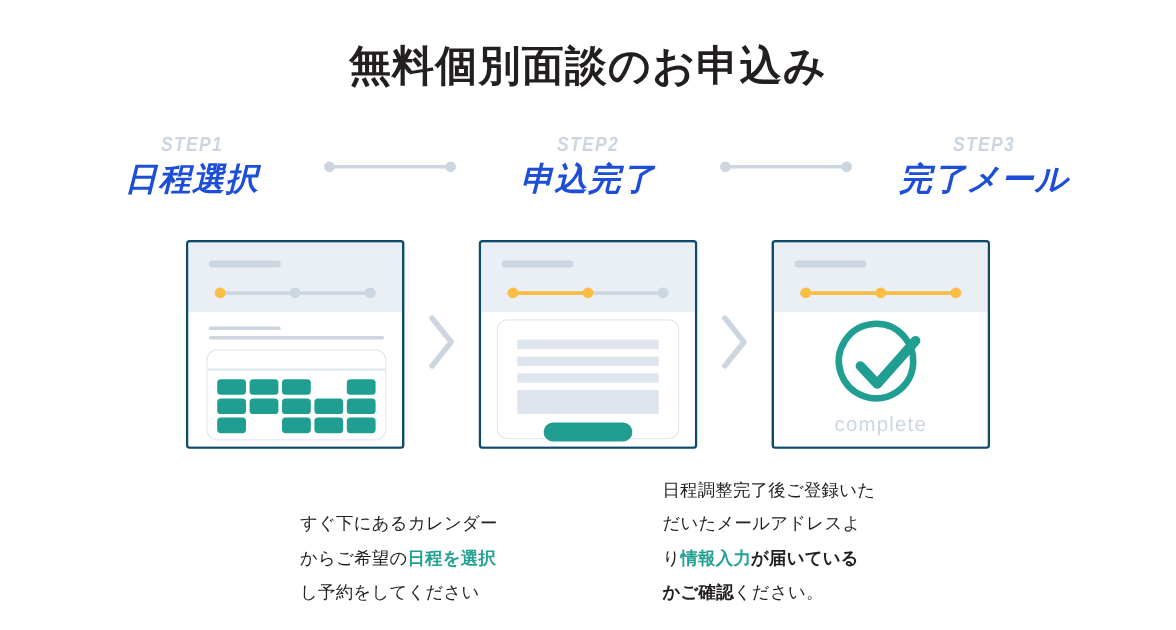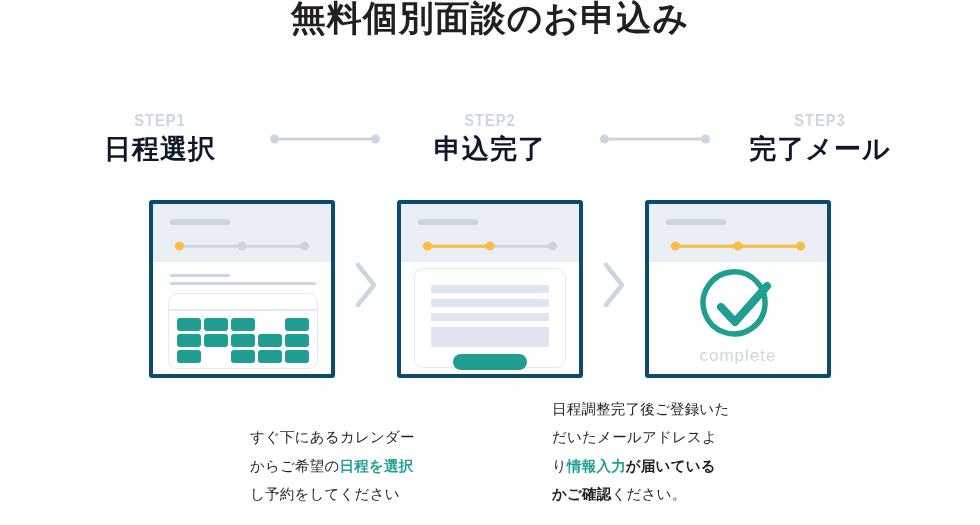--- a/index.html
+++ b/index.html
@@ -21,51 +21,53 @@
     position: relative;
   }
 
   
   .page-title {
     text-align: center;
     font-size: 35px;
     font-weight: bold;
     color: #231f20;
     letter-spacing: 1px;
+    padding-top: 38px;
     line-height: 1;
   }
 
   
   .steps-row {
     position: absolute;
     top: 112px;
     left: 0;
     width: 980px;
     display: flex;
     align-items: flex-end;
     justify-content: center;
   }
   .step-head {
     width: 210px;
     text-align: center;
     flex: 0 0 auto;
+    font-style: italic;
   }
   .step-num {
     font-size: 17px;
     font-weight: bold;
     color: #ccd6e0;
     letter-spacing: 1.2px;
     line-height: 1.1;
     transform: scaleX(0.86);
     font-family: "Liberation Sans Narrow", "Liberation Sans", sans-serif;
   }
   .step-name {
     font-size: 27px;
     font-weight: bold;
-    color: #0f172a;
+    color: #1d4ed8;
     letter-spacing: 1px;
     line-height: 1.25;
     margin-top: 2px;
   }
   .step-connector {
     flex: 0 0 auto;
     width: 120px;
     height: 28px;
     position: relative;
     margin-bottom: 13px;
@@ -100,21 +102,21 @@
     width: 980px;
     display: flex;
     align-items: flex-start;
     justify-content: center;
   }
   .card {
     flex: 0 0 auto;
     width: 178px;
     height: 170px;
     background: #ffffff;
-    border: 4px solid #0c4a6e;
+    border: 2px solid #0c4a6e;
     border-radius: 3px;
     overflow: hidden;
     position: relative;
   }
   .card-head {
     height: 58px;
     background: #eaeff5;
     position: relative;
   }
   .head-bar {

